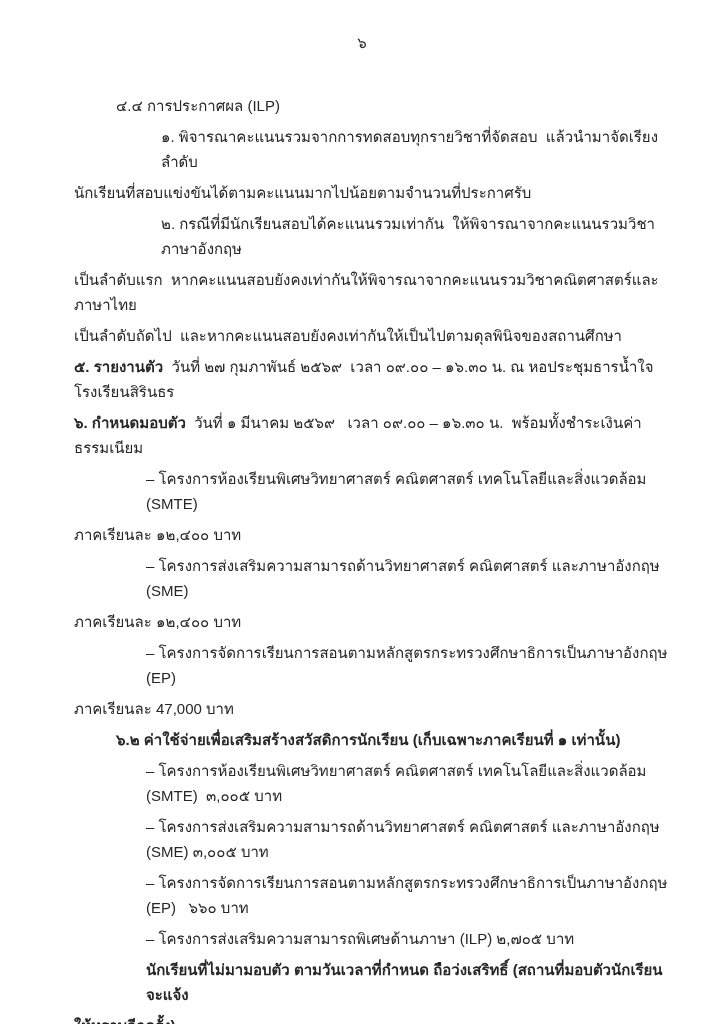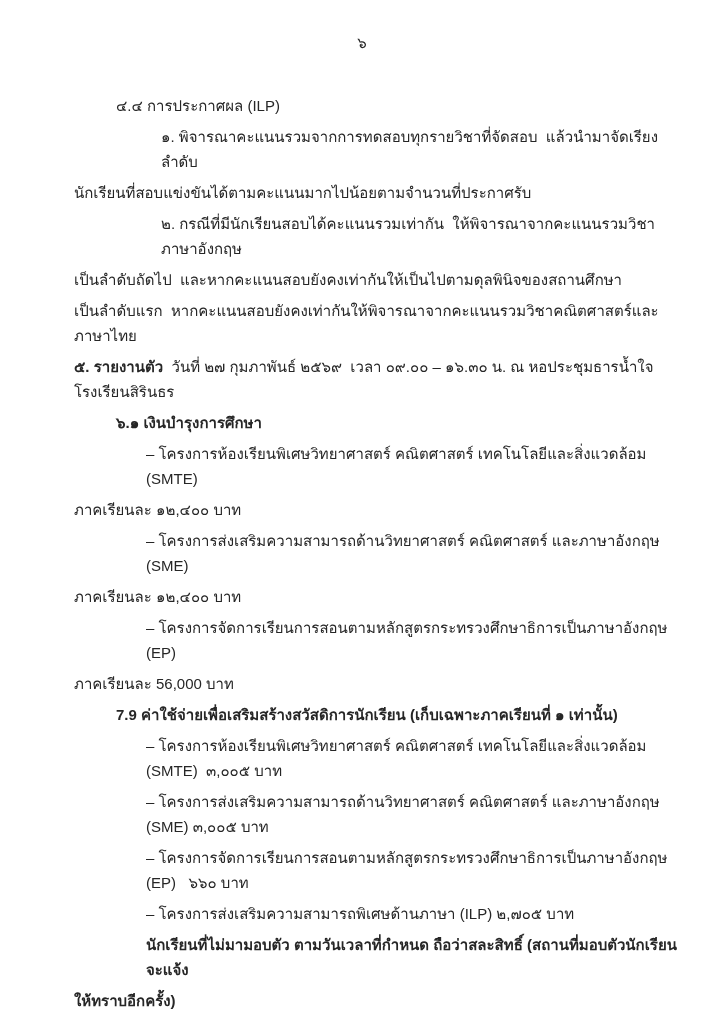--- a/index.html
+++ b/index.html
@@ -43,36 +43,36 @@
 <body>
 
 <div class="page">
 
   <div class="page-number">๖</div>
 
   <p class="ln ind-a">๔.๔ การประกาศผล (ILP)</p>
   <p class="ln ind-c">๑. พิจารณาคะแนนรวมจากการทดสอบทุกรายวิชาที่จัดสอบ  แล้วนำมาจัดเรียงลำดับ</p>
   <p class="ln">นักเรียนที่สอบแข่งขันได้ตามคะแนนมากไปน้อยตามจำนวนที่ประกาศรับ</p>
   <p class="ln ind-c">๒. กรณีที่มีนักเรียนสอบได้คะแนนรวมเท่ากัน  ให้พิจารณาจากคะแนนรวมวิชาภาษาอังกฤษ</p>
+  <p class="ln">เป็นลำดับแรก  หากคะแนนสอบยังคงเท่ากันให้พิจารณาจากคะแนนรวมวิชาคณิตศาสตร์และภาษาไทย</p>
   <p class="ln">เป็นลำดับถัดไป  และหากคะแนนสอบยังคงเท่ากันให้เป็นไปตามดุลพินิจของสถานศึกษา</p>
-  <p class="ln">เป็นลำดับแรก  หากคะแนนสอบยังคงเท่ากันให้พิจารณาจากคะแนนรวมวิชาคณิตศาสตร์และภาษาไทย</p>
 
   <p class="ln"><span class="bold">๕. รายงานตัว</span><span>  วันที่ ๒๗ กุมภาพันธ์ ๒๕๖๙  เวลา ๐๙.๐๐ – ๑๖.๓๐ น. ณ หอประชุมธารน้ำใจ  โรงเรียนสิรินธร</span></p>
 
+  <p class="ln gap-section"><span class="bold">๖. กำหนดมอบตัว</span><span>  วันที่ ๑ มีนาคม ๒๕๖๙   เวลา ๐๙.๐๐ – ๑๖.๓๐ น.  พร้อมทั้งชำระเงินค่าธรรมเนียม</span></p>
 
-  <p class="ln ind-a bold gap-small">๖.๑ เงินบำรุงการศึกษา</p>
   <p class="ln ind-b">– โครงการห้องเรียนพิเศษวิทยาศาสตร์ คณิตศาสตร์ เทคโนโลยีและสิ่งแวดล้อม (SMTE)</p>
   <p class="ln">ภาคเรียนละ ๑๒,๔๐๐ บาท</p>
   <p class="ln ind-b">– โครงการส่งเสริมความสามารถด้านวิทยาศาสตร์ คณิตศาสตร์ และภาษาอังกฤษ (SME)</p>
   <p class="ln">ภาคเรียนละ ๑๒,๔๐๐ บาท</p>
   <p class="ln ind-b">– โครงการจัดการเรียนการสอนตามหลักสูตรกระทรวงศึกษาธิการเป็นภาษาอังกฤษ (EP)</p>
-  <p class="ln">ภาคเรียนละ 56,000 บาท</p>
+  <p class="ln">ภาคเรียนละ 47,000 บาท</p>
 
-  <p class="ln ind-a bold gap-small">7.9 ค่าใช้จ่ายเพื่อเสริมสร้างสวัสดิการนักเรียน (เก็บเฉพาะภาคเรียนที่ ๑ เท่านั้น)</p>
+  <p class="ln ind-a bold gap-small">๖.๒ ค่าใช้จ่ายเพื่อเสริมสร้างสวัสดิการนักเรียน (เก็บเฉพาะภาคเรียนที่ ๑ เท่านั้น)</p>
   <p class="ln ind-b">– โครงการห้องเรียนพิเศษวิทยาศาสตร์ คณิตศาสตร์ เทคโนโลยีและสิ่งแวดล้อม (SMTE)  ๓,๐๐๕ บาท</p>
   <p class="ln ind-b">– โครงการส่งเสริมความสามารถด้านวิทยาศาสตร์ คณิตศาสตร์ และภาษาอังกฤษ (SME) ๓,๐๐๕ บาท</p>
   <p class="ln ind-b">– โครงการจัดการเรียนการสอนตามหลักสูตรกระทรวงศึกษาธิการเป็นภาษาอังกฤษ (EP)   ๖๖๐ บาท</p>
   <p class="ln ind-b">– โครงการส่งเสริมความสามารถพิเศษด้านภาษา (ILP) ๒,๗๐๕ บาท</p>
 
-  <p class="ln ind-b bold gap-closing">นักเรียนที่ไม่มามอบตัว ตามวันเวลาที่กำหนด ถือว่าสละสิทธิ์ (สถานที่มอบตัวนักเรียนจะแจ้ง</p>
+  <p class="ln ind-b bold gap-closing">นักเรียนที่ไม่มามอบตัว ตามวันเวลาที่กำหนด ถือว่งเสริทธิ์ (สถานที่มอบตัวนักเรียนจะแจ้ง</p>
   <p class="ln bold">ให้ทราบอีกครั้ง)</p>
 
 </div>
 
 </body></html>

